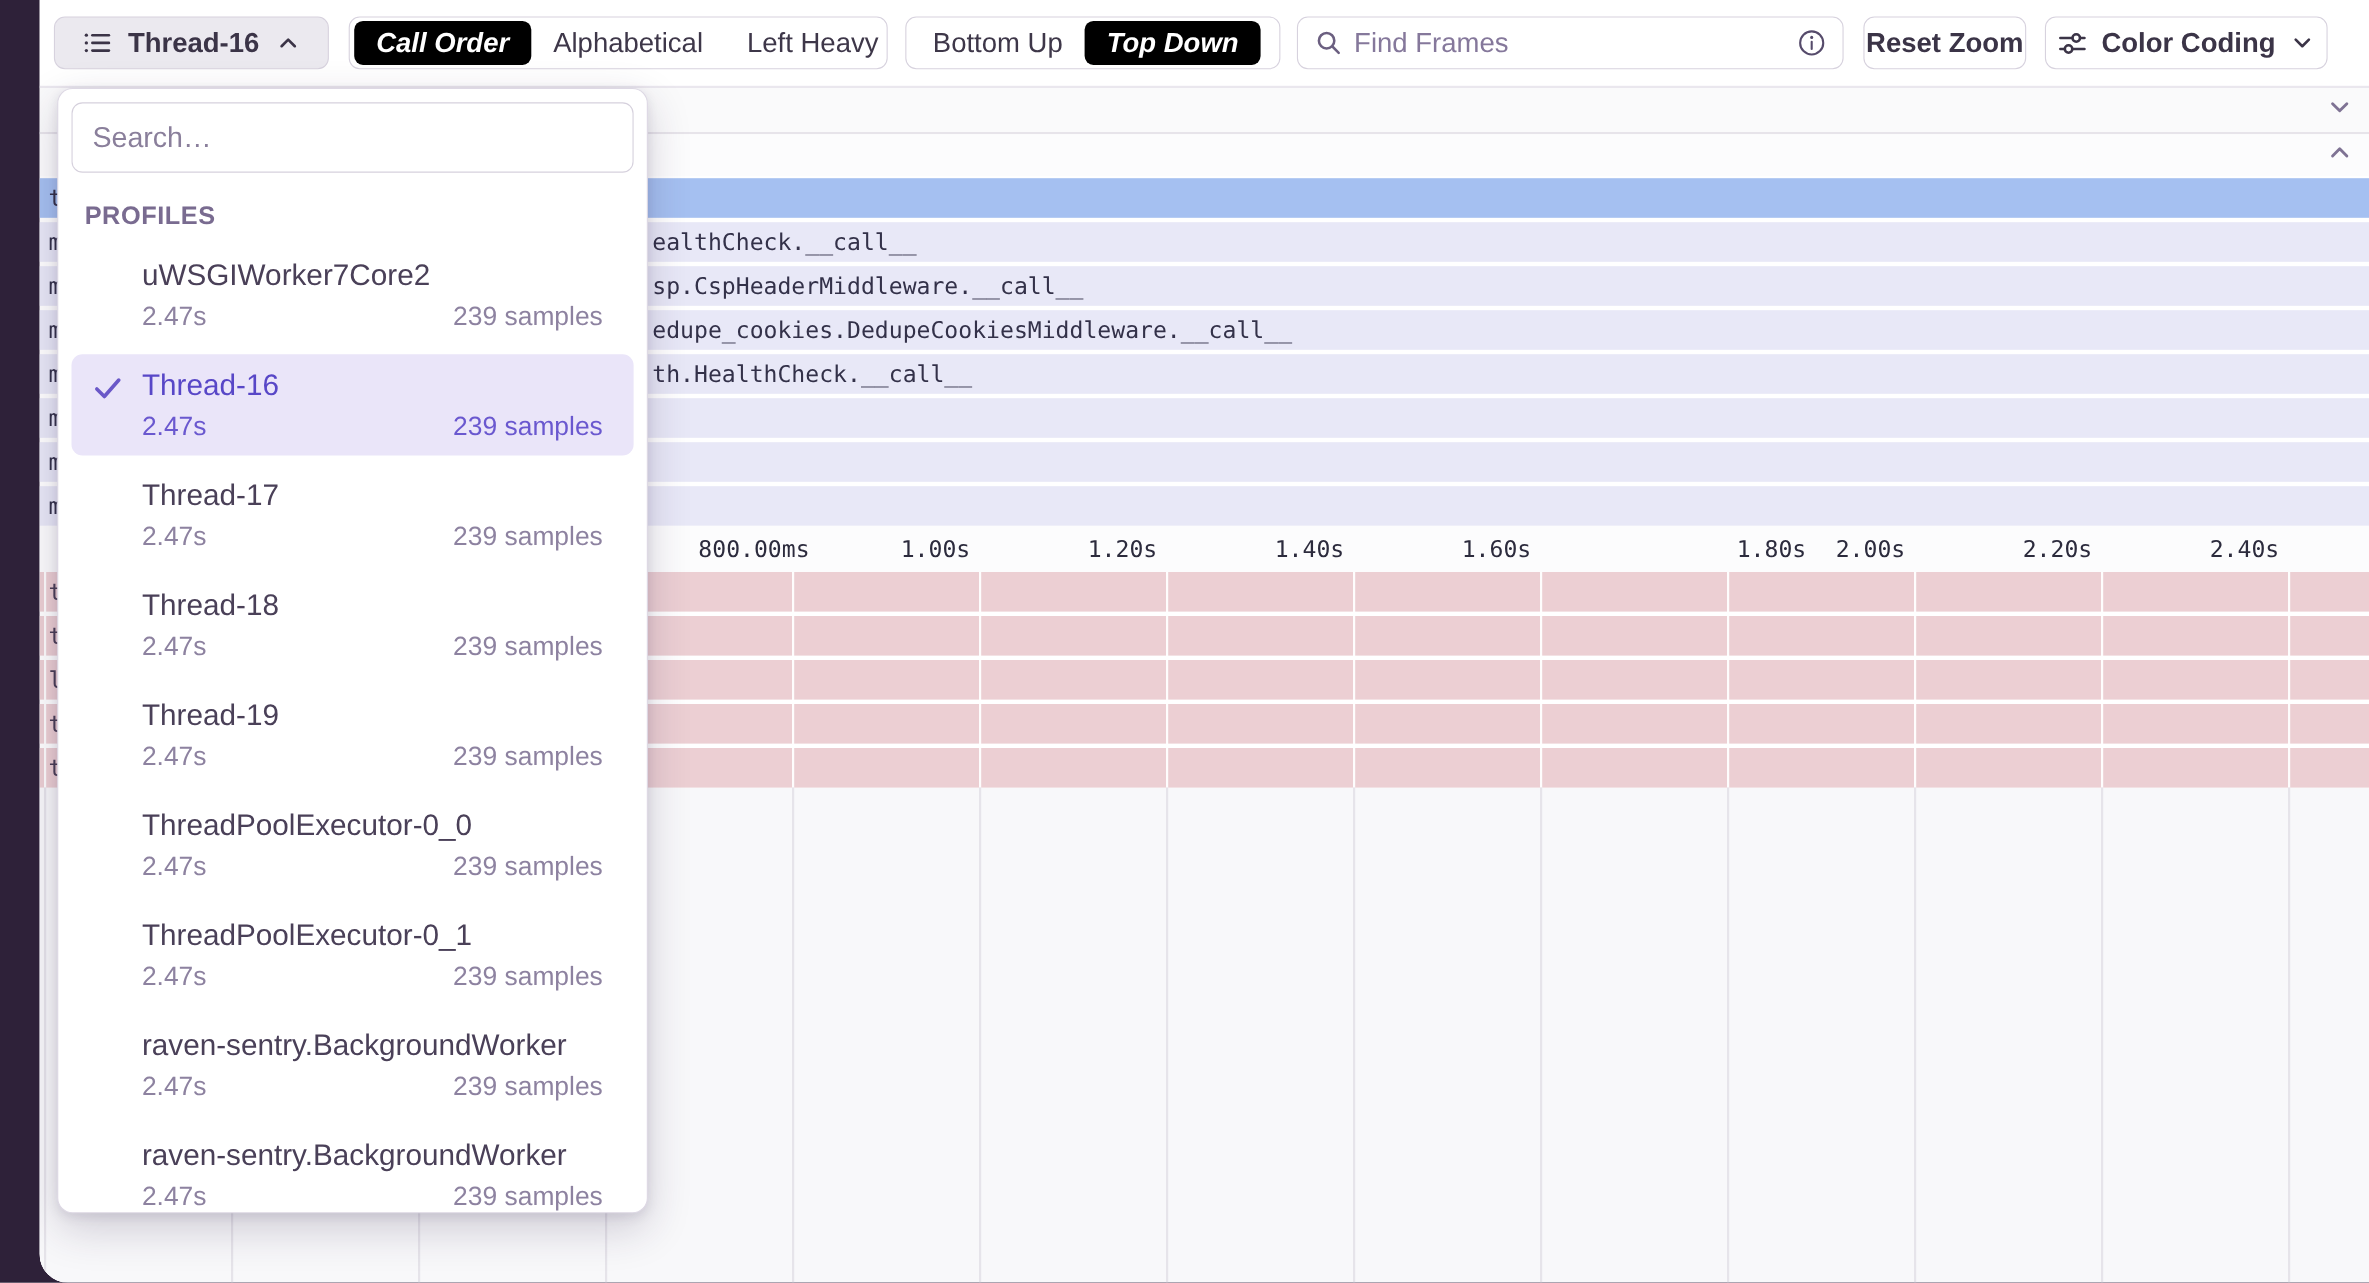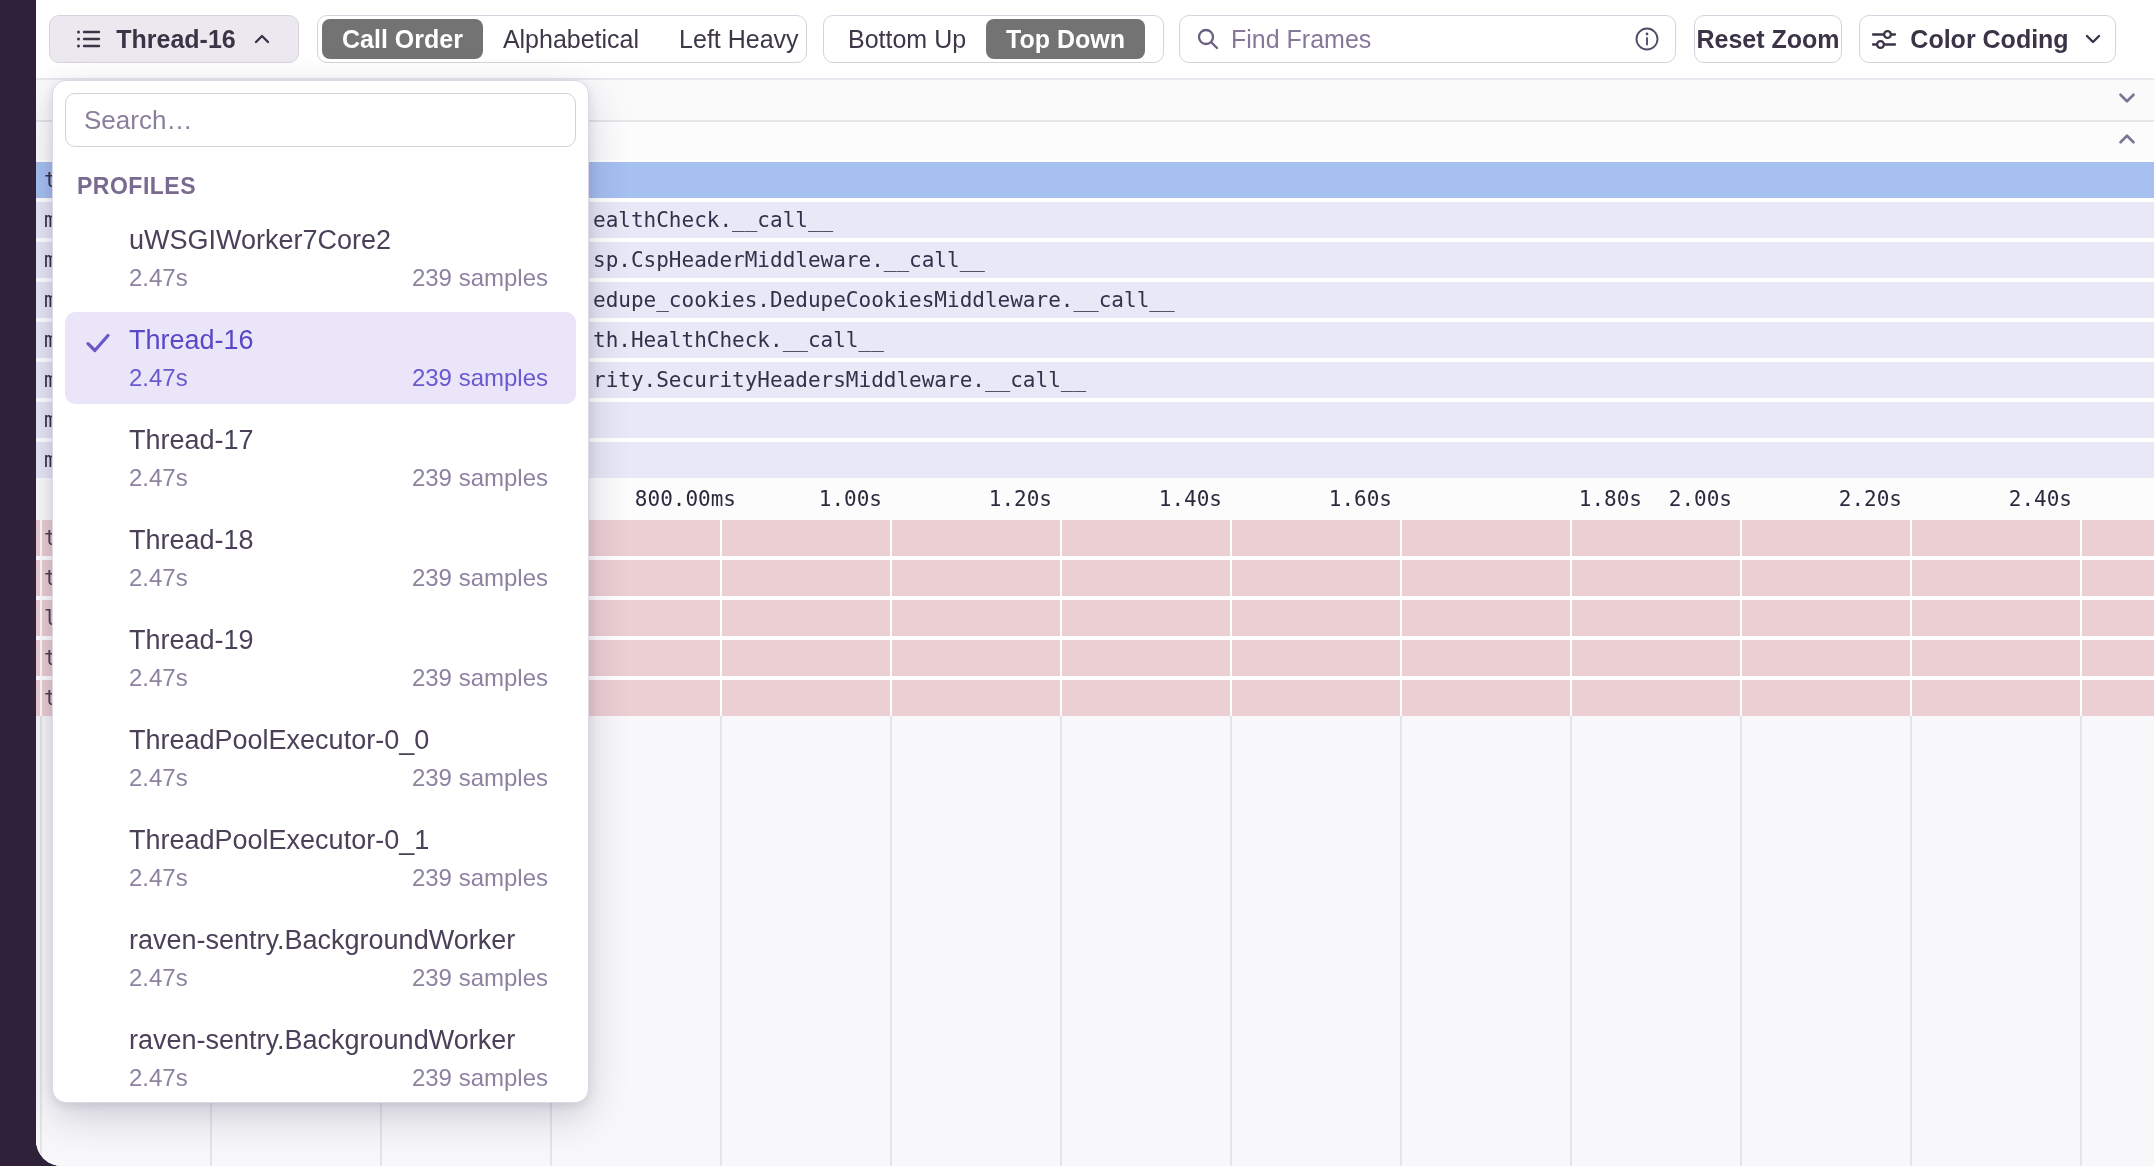--- a/index.html
+++ b/index.html
@@ -17,21 +17,21 @@
             font-size:25px; font-weight:700; cursor:pointer; font-family:inherit; }
   .thread-btn { width:250px; background:#ebe9ef; gap:14px; margin-left:0; }
   .thread-btn svg { flex:none; }
   .seg { height:48px; border:1.5px solid #d7d2de; border-radius:10px; background:#fff;
          display:flex; align-items:center; padding:0 4px; }
   .seg1 { width:490px; margin-left:18px; }
   .seg2 { width:341px; margin-left:16px; }
   .seg-item { height:40px; border:none; background:transparent; border-radius:8px;
               font-size:25px; font-weight:400; color:#3e3749; padding:0 20px; cursor:pointer;
               display:flex; align-items:center; font-family:inherit; white-space:nowrap; }
-  .seg-item.active { background:#737373; color:#fff; font-weight:600; }
+  .seg-item.active { background:#000000; color:#fff; font-weight:600;font-style:italic; }
   .seg-div { width:1.5px; height:26px; background:#d7d2de; }
   .search-box { width:497px; height:48px; margin-left:15px; border:1.5px solid #d7d2de;
                 border-radius:10px; display:flex; align-items:center; padding:0 15px; gap:10px; background:#fff; }
   .search-box input { flex:1; border:none; outline:none; font-size:25px; color:#3b3447;
                       font-family:inherit; background:transparent; min-width:0; }
   .search-box input::placeholder { color:#85789b; }
   .reset-btn { width:148px; margin-left:18px; }
   .color-btn { width:257px; margin-left:17px; gap:12px; }
 
   
@@ -58,21 +58,21 @@
   .grid-grey  { top:556px; height:450px; }
   .grid i { position:absolute; top:0; width:2px; height:100%; display:block; }
   .grid-white i { background:rgba(255,255,255,0.95); }
   .grid-grey i { background:#e6e4ea; }
 
   
   .dropdown { position:absolute; left:16px; top:80px; width:537px; height:1023px;
               background:#fff; border:1.5px solid #ddd8e4; border-radius:14px;
               box-shadow:0 14px 40px rgba(43,29,70,0.20), 0 3px 10px rgba(43,29,70,0.10);
               padding:12px; z-index:5; }
-  .dd-search { width:100%; height:54px; border:1.5px solid #d6d1dd; border-radius:10px;
+  .dd-search { width:100%; height:64px; border:1.5px solid #d6d1dd; border-radius:10px;
                font-size:26px; color:#3b3447; padding:0 18px; outline:none; font-family:inherit; }
   .dd-search::placeholder { color:#8a7f9b; }
   .dd-section { margin:26px 0 12px 12px; font-size:23px; font-weight:700; letter-spacing:0.5px; color:#796b90; }
   .dd-item { position:relative; height:92px; border-radius:10px; padding:12px 28px 0 64px;
              margin-bottom:8px; cursor:pointer; }
   .dd-item.selected { background:#eae5f9; }
   .dd-name { font-size:27px; font-weight:500; color:#4a4058; line-height:32px; white-space:nowrap; }
   .dd-item.selected .dd-name { color:#5847c7; }
   .dd-sub { display:flex; justify-content:space-between; margin-top:8px;
             font-size:24px; color:#8d82a0; }
@@ -176,21 +176,20 @@
       <div class="frow lav" style="top:122px;">
         <span class="lfrag">m</span>
         <span class="rfrag">edupe_cookies.DedupeCookiesMiddleware.__call__</span>
       </div>
       <div class="frow lav" style="top:162px;">
         <span class="lfrag">m</span>
         <span class="rfrag">th.HealthCheck.__call__</span>
       </div>
       <div class="frow lav" style="top:202px;">
         <span class="lfrag">m</span>
-        <span class="rfrag">rity.SecurityHeadersMiddleware.__call__</span>
       </div>
       <div class="frow lav" style="top:242px;">
         <span class="lfrag">m</span>
       </div>
       <div class="frow lav" style="top:282px;">
         <span class="lfrag">m</span>
       </div>
 
       <div class="axis">
         <span class="tick" style="left:700px;">800.00ms</span>

